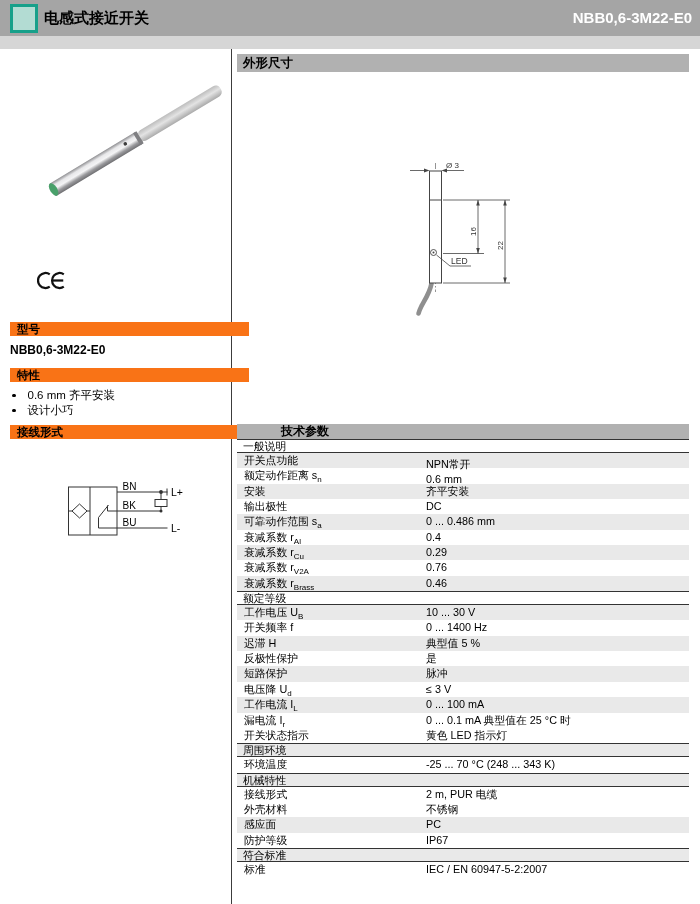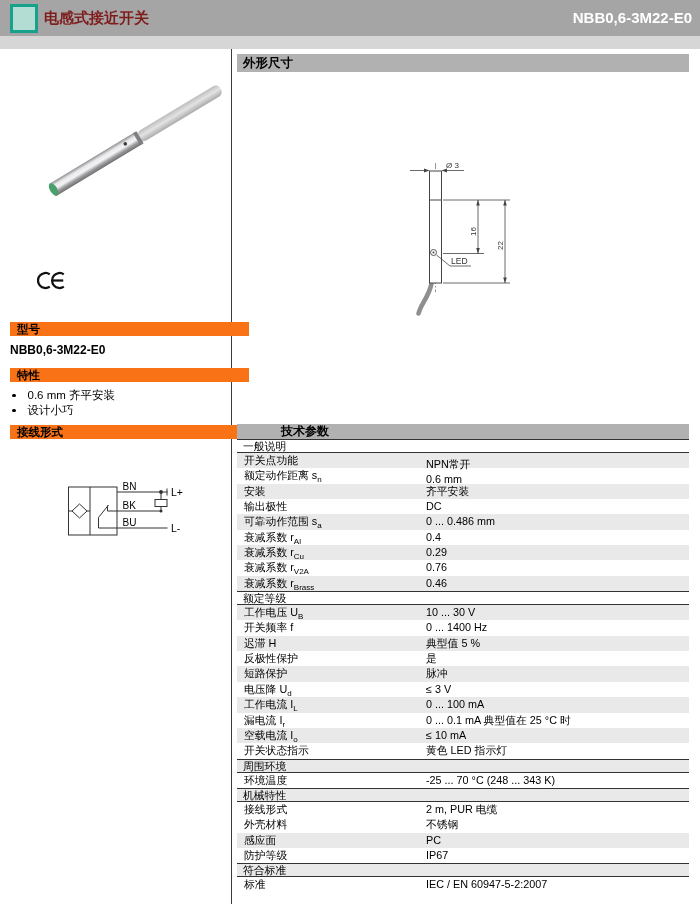--- a/index.html
+++ b/index.html
@@ -3,21 +3,21 @@
 <meta charset="utf-8">
 <style>
   html,body{margin:0;padding:0;background:#fff;}
   .page{position:relative;width:700px;height:904px;background:#ffffff;
         font-family:"Liberation Sans","DejaVu Sans",sans-serif;overflow:hidden;color:#000;}
   
   .topbar{position:absolute;left:0;top:0;width:700px;height:36px;background:#a5a5a5;}
   .logo-square{position:absolute;left:10px;top:4px;width:22px;height:23px;
                background:#b3dcd3;border:3px solid #17a08a;}
   .topbar-title{position:absolute;left:44px;top:0;height:36px;line-height:36px;
-                color:#7f1d1d;font-weight:bold;font-size:15px;}
+                color:#000000;font-weight:bold;font-size:15px;}
   .topbar-model{position:absolute;right:8px;top:0;height:36px;line-height:36px;
                 color:#fff;font-weight:bold;font-size:15px;}
   .strip{position:absolute;left:0;top:36px;width:700px;height:13px;background:#d6d6d6;}
   .vdivider{position:absolute;left:231px;top:49px;width:1px;height:855px;background:#3c3c3c;}
 
   
   .photo{position:absolute;left:10px;top:55px;width:217px;height:215px;background:#fff;}
   .ce{position:absolute;left:37px;top:270px;}
   .lbar{position:absolute;left:10px;width:239px;height:14px;background:#f97316;
         font-weight:bold;font-size:11.5px;line-height:14px;padding-left:7px;box-sizing:border-box;}
@@ -250,24 +250,20 @@
         <span class="val"><span>≤ 3 V</span></span>
       </div>
     <div class="trow g">
         <span class="lbl"><span>工作电流  I</span><sub class="sb">L</sub></span>
         <span class="val"><span>0 ... 100 mA</span></span>
       </div>
     <div class="trow">
         <span class="lbl"><span>漏电流 I</span><sub class="sb">r</sub></span>
         <span class="val"><span>0 ... 0.1 mA 典型值在 25 °C 时</span></span>
       </div>
-    <div class="trow g">
-        <span class="lbl"><span>空载电流 I</span><sub class="sb">o</sub></span>
-        <span class="val"><span>≤ 10 mA</span></span>
-      </div>
     <div class="trow">
         <span class="lbl"><span>开关状态指示</span></span>
         <span class="val"><span>黄色 LED 指示灯</span></span>
       </div>
 
     <div class="th bt g">周围环境</div>
 
     <div class="trow">
         <span class="lbl"><span>环境温度</span></span>
         <span class="val"><span>-25 ... 70 °C (248 ... 343 K)</span></span>

